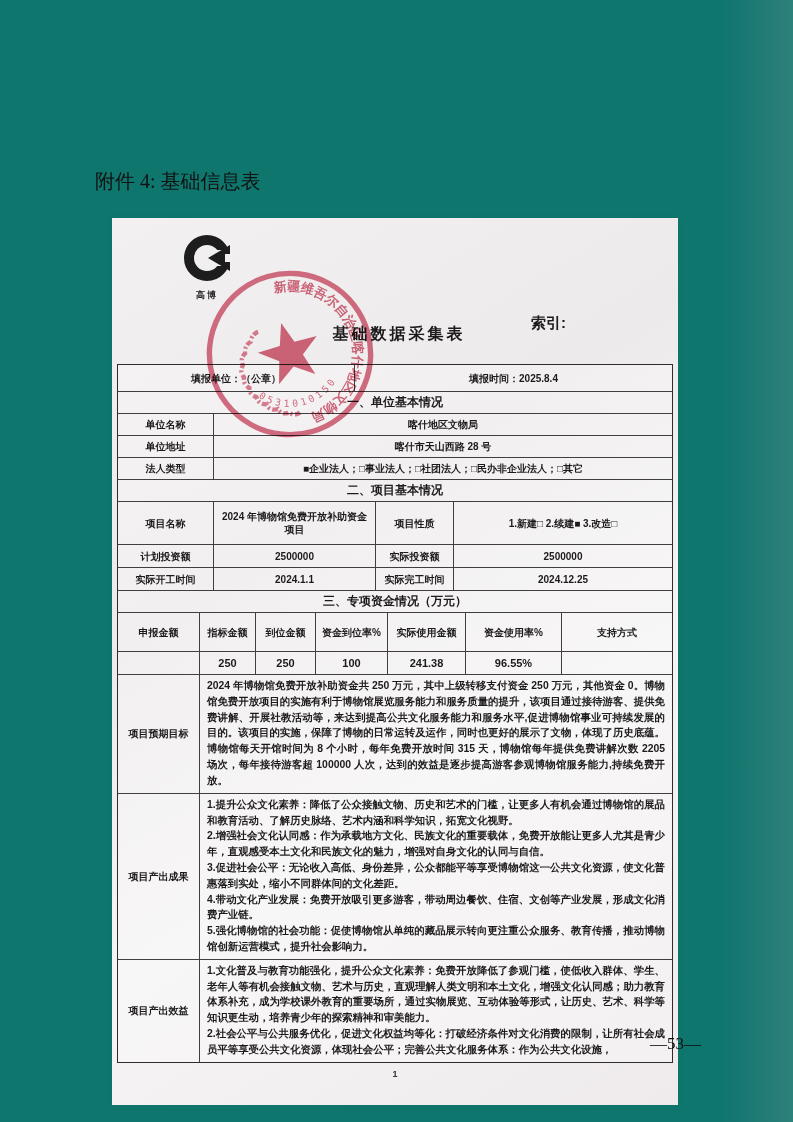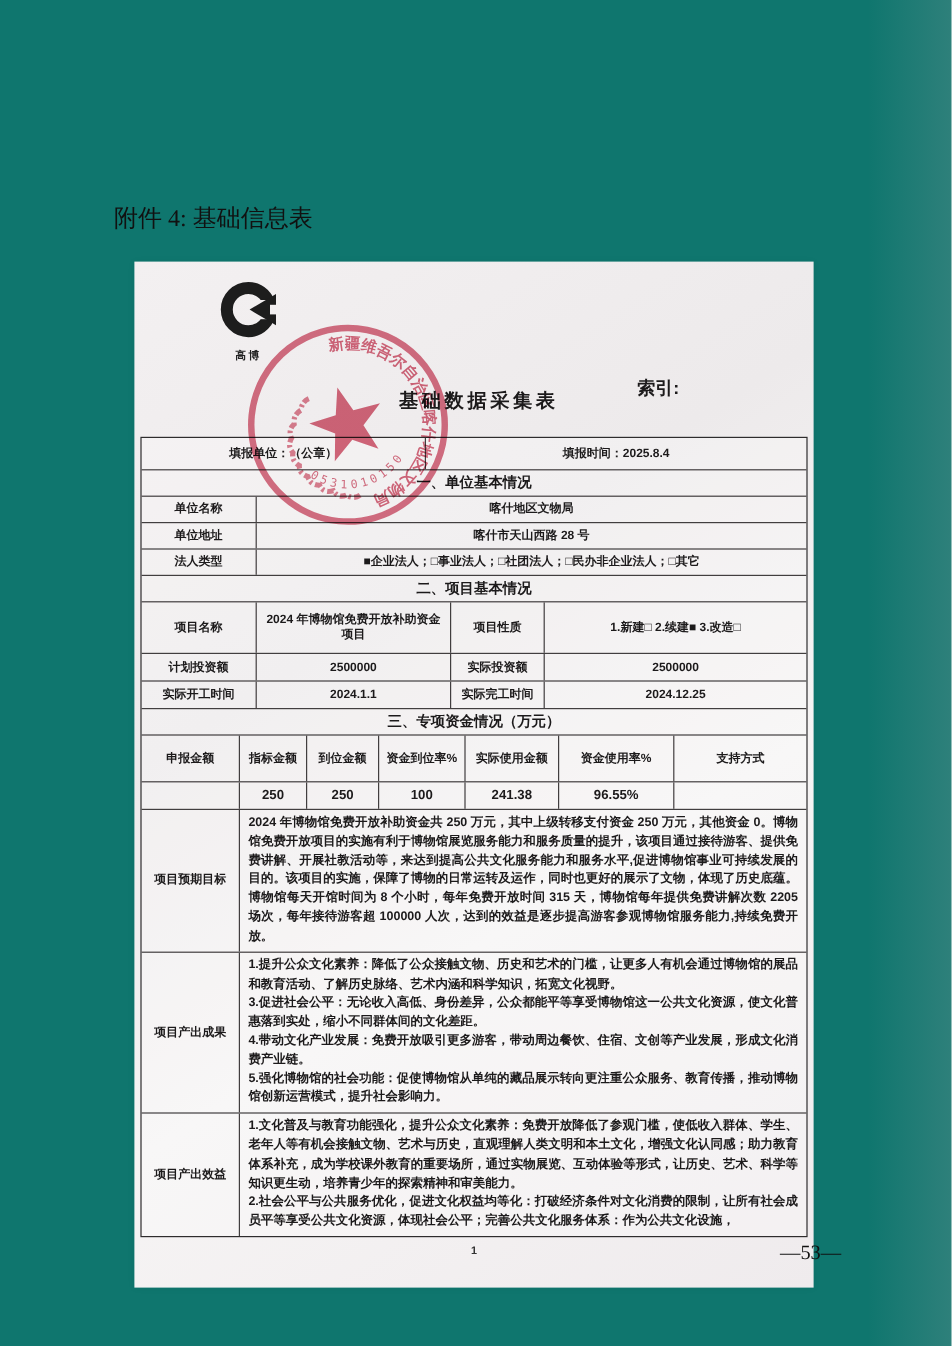--- a/index.html
+++ b/index.html
@@ -164,20 +164,21 @@
         <div class="c">项目预期目标</div>
         <div class="c txt">
           <p>2024 年博物馆免费开放补助资金共 250 万元，其中上级转移支付资金 250 万元，其他资金 0。博物馆免费开放项目的实施有利于博物馆展览服务能力和服务质量的提升，该项目通过接待游客、提供免费讲解、开展社教活动等，来达到提高公共文化服务能力和服务水平,促进博物馆事业可持续发展的目的。该项目的实施，保障了博物的日常运转及运作，同时也更好的展示了文物，体现了历史底蕴。博物馆每天开馆时间为 8 个小时，每年免费开放时间 315 天，博物馆每年提供免费讲解次数 2205 场次，每年接待游客超 100000 人次，达到的效益是逐步提高游客参观博物馆服务能力,持续免费开放。</p>
         </div>
       </div>
 
       <div class="r r-h">
         <div class="c">项目产出成果</div>
         <div class="c txt">
           <p>1.提升公众文化素养：降低了公众接触文物、历史和艺术的门槛，让更多人有机会通过博物馆的展品和教育活动、了解历史脉络、艺术内涵和科学知识，拓宽文化视野。</p>
+          <p>2.增强社会文化认同感：作为承载地方文化、民族文化的重要载体，免费开放能让更多人尤其是青少年，直观感受本土文化和民族文化的魅力，增强对自身文化的认同与自信。</p>
           <p>3.促进社会公平：无论收入高低、身份差异，公众都能平等享受博物馆这一公共文化资源，使文化普惠落到实处，缩小不同群体间的文化差距。</p>
           <p>4.带动文化产业发展：免费开放吸引更多游客，带动周边餐饮、住宿、文创等产业发展，形成文化消费产业链。</p>
           <p>5.强化博物馆的社会功能：促使博物馆从单纯的藏品展示转向更注重公众服务、教育传播，推动博物馆创新运营模式，提升社会影响力。</p>
         </div>
       </div>
 
       <div class="r r-h">
         <div class="c">项目产出效益</div>
         <div class="c txt">
           <p>1.文化普及与教育功能强化，提升公众文化素养：免费开放降低了参观门槛，使低收入群体、学生、老年人等有机会接触文物、艺术与历史，直观理解人类文明和本土文化，增强文化认同感；助力教育体系补充，成为学校课外教育的重要场所，通过实物展览、互动体验等形式，让历史、艺术、科学等知识更生动，培养青少年的探索精神和审美能力。</p>

